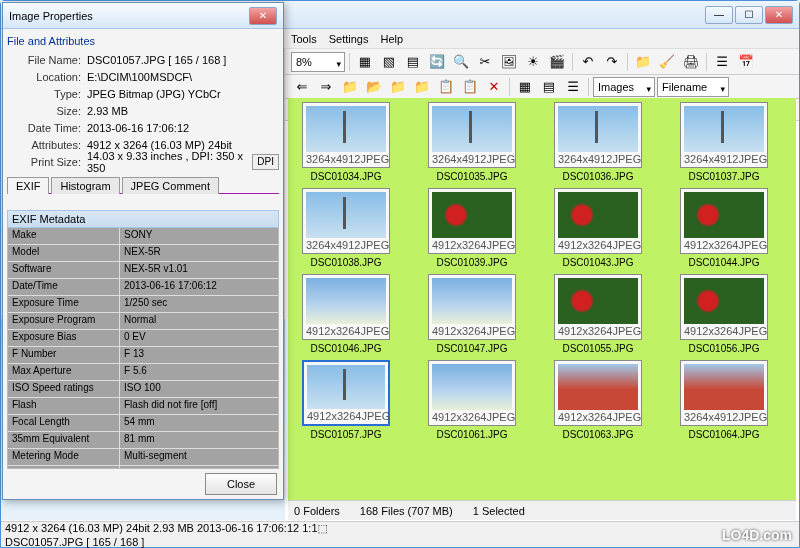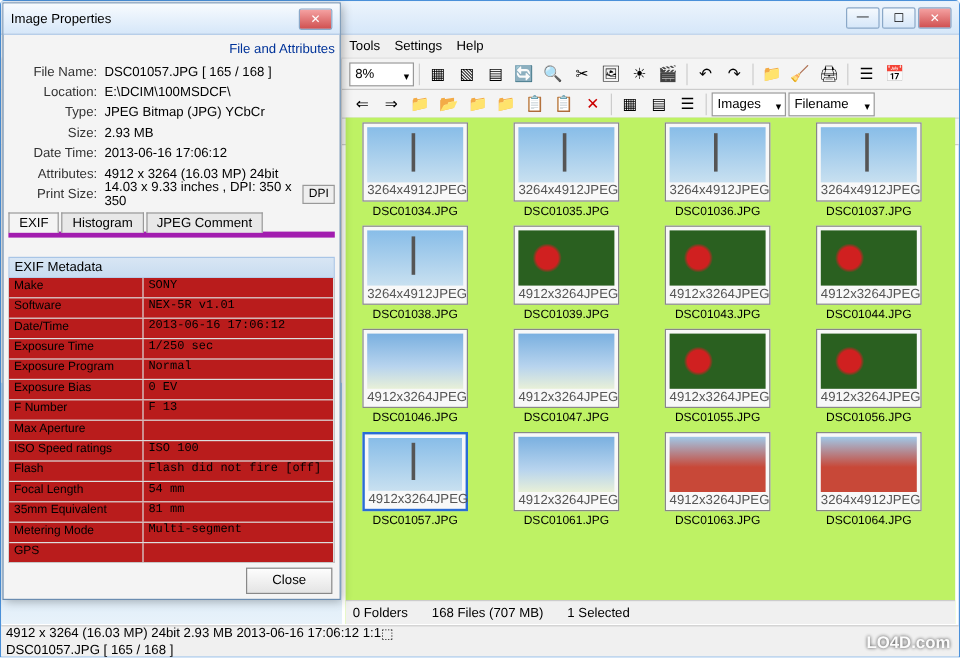--- a/index.html
+++ b/index.html
@@ -33,34 +33,34 @@
 .tinfo { height:12px; display:flex; justify-content:space-between; font-size:9px; color:#555; padding-top:1px; }
 .tname { font-size:10px; margin-top:3px; text-align:center; }
 .statusbar { height:20px; background:#f0f0f0; border-top:1px solid #ccc; display:flex; align-items:center; padding:0 6px; gap:20px; font-size:11px; }
 .bottom-status { position:absolute; left:1px; bottom:1px; right:1px; height:26px; background:#f0f0f0; border-top:1px solid #ccc; display:flex; flex-direction:column; justify-content:center; padding:0 4px; font-size:10px; gap:1px; }
 .bottom-status .sline { display:flex; gap:0; align-items:center; }
 
 .dialog { position:absolute; left:2px; top:2px; width:282px; height:498px; background:#f4f4f4; border:1px solid #6a8cb0; box-shadow:2px 2px 8px rgba(0,0,0,0.3); display:flex; flex-direction:column; }
 .dlg-title { height:26px; background:linear-gradient(#f8fbfe,#d6e7f9); border-bottom:1px solid #a8c5e6; display:flex; align-items:center; padding:0 6px; font-size:12px; }
 .dlg-title .win-ctrls { margin-left:auto; }
 .dlg-body { flex:1; padding:4px; display:flex; flex-direction:column; overflow:hidden; }
-.group-title { font-size:11px; color:#003399; margin:2px 0 4px 0;text-align:right; }
+.group-title { font-size:11px; color:#003399; margin:2px 0 4px 0; }
 .attr-grid { font-size:11px; }
 .attr-row { display:flex; height:17px; align-items:center; }
 .attr-lbl { width:80px; text-align:right; padding-right:6px; color:#333; }
 .attr-val { flex:1; }
 .dpi-btn { border:1px solid #999; background:#eee; padding:0 4px; height:16px; font-size:10px; margin-left:6px; }
-.tabs { display:flex; border-bottom:5px solid #a21caf; margin-top:6px;text-align:right; }
+.tabs { display:flex; border-bottom:1px solid #a21caf; margin-top:6px;text-align:right; }
 .tab { border:1px solid #999; border-bottom:none; padding:2px 8px; background:#e8e8e8; margin-right:2px; font-size:11px; position:relative; top:1px; }
 .tab.active { background:#f4f4f4; }
 .exif-title { background:linear-gradient(#d8e6f4,#c8dcf0); border:1px solid #a8c5e6; padding:2px 4px; font-size:11px; margin-top:16px; }
-.exif-table { border:1px solid #bbb; border-top:none; flex:1; overflow:auto; background:#b91c1c; }
+.exif-table { border:1px solid #bbb; border-top:none; flex:1; overflow:auto; background:#a3a3a3; }
 .exif-row { display:flex; border-bottom:1px solid #ddd; height:17px; }
 .exif-k { width:112px; padding:1px 4px; border-right:1px solid #ddd; font-size:10px; }
-.exif-v { flex:1; padding:1px 4px; font-size:10px;font-family:Liberation Mono, monospace; }
+.exif-v { flex:1; padding:1px 4px; font-size:10px; }
 .dlg-btns { display:flex; justify-content:flex-end; padding:4px 2px 0 0; }
 .dlg-btn { width:72px; height:22px; border:1px solid #888; background:linear-gradient(#fdfdfd,#e4e4e4); font-size:11px;text-align:center; }
 
 .left-preview { position:absolute; left:1px; top:49px; width:284px; bottom:28px; background:#ddd; }
 .left-preview .sky { position:absolute; inset:0; top:270px; background:linear-gradient(#9cc8ee,#e8f2fa); }
 .watermark { position:absolute; right:8px; bottom:5px; color:#fff; font-size:14px; font-weight:bold; opacity:0.8; text-shadow:0 0 3px #000; }
 </style>
 </head>
 <body>
 
@@ -364,20 +364,24 @@
       <div class="tab">Histogram</div>
       <div class="tab">JPEG Comment</div>
     </div>
     <div class="exif-title">EXIF Metadata</div>
     <div class="exif-table" id="exif">
         <div class="exif-row">
           <div class="exif-k">Make</div>
           <div class="exif-v">SONY</div>
         </div>
         <div class="exif-row">
+          <div class="exif-k">Model</div>
+          <div class="exif-v">NEX-5R</div>
+        </div>
+        <div class="exif-row">
           <div class="exif-k">Software</div>
           <div class="exif-v">NEX-5R v1.01</div>
         </div>
         <div class="exif-row">
           <div class="exif-k">Date/Time</div>
           <div class="exif-v">2013-06-16 17:06:12</div>
         </div>
         <div class="exif-row">
           <div class="exif-k">Exposure Time</div>
           <div class="exif-v">1/250 sec</div>
@@ -389,20 +393,21 @@
         <div class="exif-row">
           <div class="exif-k">Exposure Bias</div>
           <div class="exif-v">0 EV</div>
         </div>
         <div class="exif-row">
           <div class="exif-k">F Number</div>
           <div class="exif-v">F 13</div>
         </div>
         <div class="exif-row">
           <div class="exif-k">Max Aperture</div>
+          <div class="exif-v">F 5.6</div>
         </div>
         <div class="exif-row">
           <div class="exif-k">ISO Speed ratings</div>
           <div class="exif-v">ISO 100</div>
         </div>
         <div class="exif-row">
           <div class="exif-k">Flash</div>
           <div class="exif-v">Flash did not fire [off]</div>
         </div>
         <div class="exif-row">

